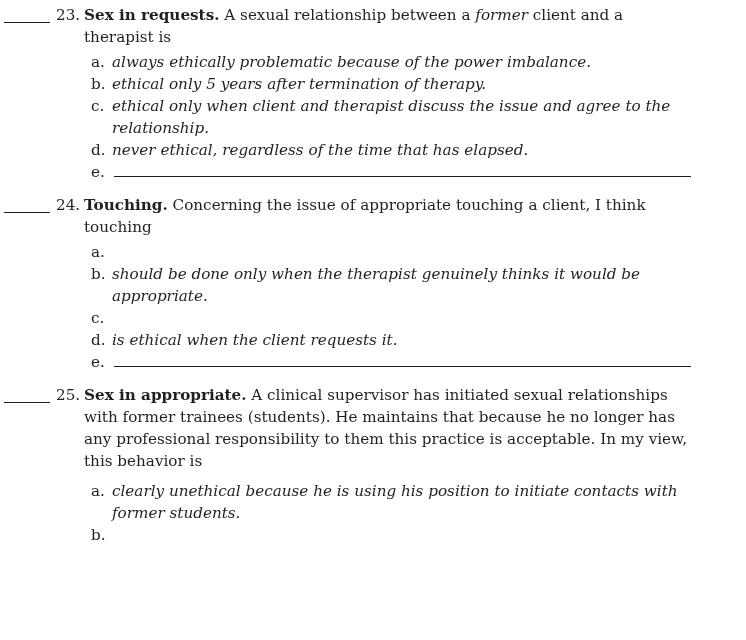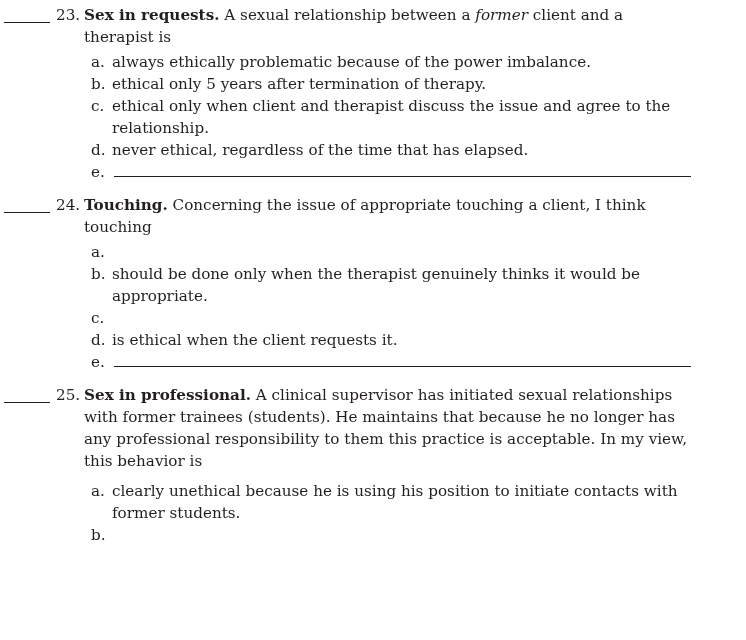--- a/index.html
+++ b/index.html
@@ -69,20 +69,21 @@
     font-size: 15.2px;
     line-height: 22px;
   }
   .choice .letter {
     flex: 0 0 21px;
     width: 21px;
   }
   .choice .body {
     flex: 1 1 auto;
     padding-right: 10px;
+    font-style: italic;
   }
   .choice.blank-line .body {
     position: relative;
     height: 22px;
   }
   .choice.blank-line .body .rule {
     position: absolute;
     left: 2px;
     right: 4px;
     bottom: 6px;
@@ -163,21 +164,21 @@
       </div>
     </div>
   </div>
 
   <div class="q-block last">
     <div class="question">
       <div class="q-blank">
           <span class="rule"></span>
         </div>
       <div class="q-num">25.</div>
-      <div class="q-text"><b>Sex in professional.</b><span> A clinical supervisor has initiated sexual relationships with former trainees (students). He maintains that because he no longer has any professional responsibility to them this practice is acceptable. In my view, this behavior is</span></div>
+      <div class="q-text"><b>Sex in appropriate.</b><span> A clinical supervisor has initiated sexual relationships with former trainees (students). He maintains that because he no longer has any professional responsibility to them this practice is acceptable. In my view, this behavior is</span></div>
     </div>
     <div class="gap-sm"></div>
     <div class="choices">
       <div class="choice">
         <span class="letter">a.</span>
         <span class="body">clearly unethical because he is using his position to initiate contacts with former students.</span>
       </div>
       <div class="choice">
         <span class="letter">b.</span>
       </div>

